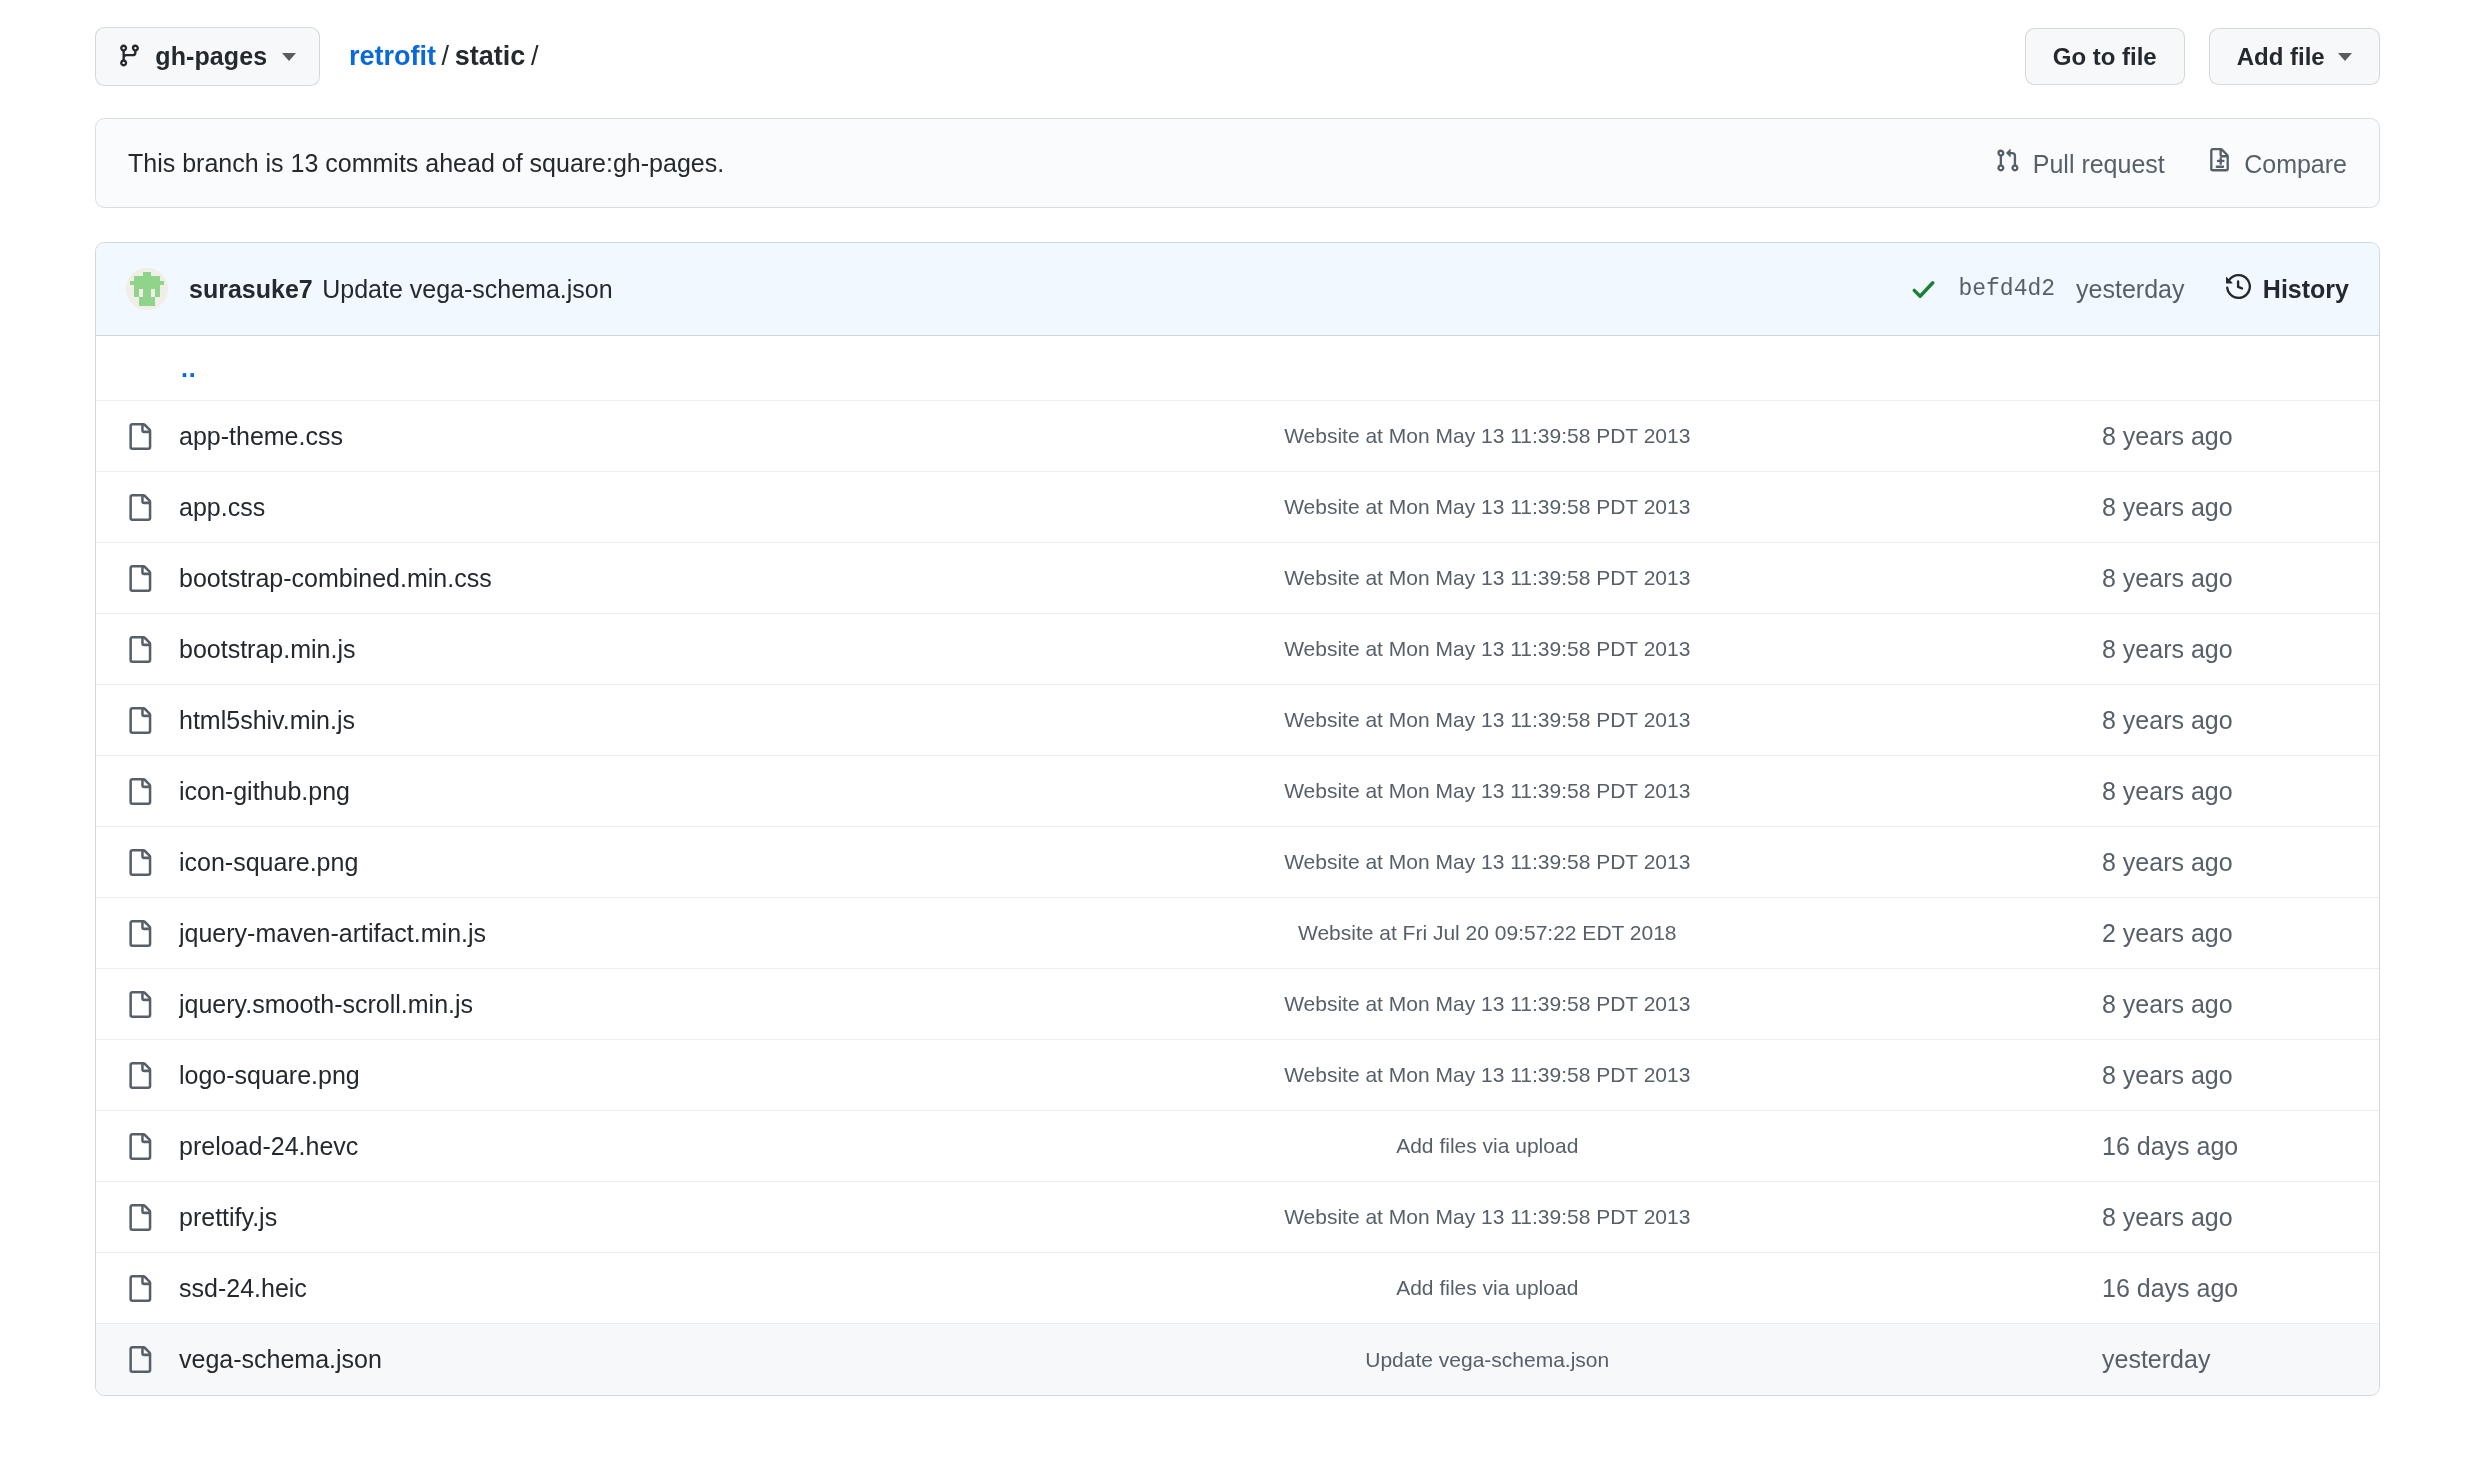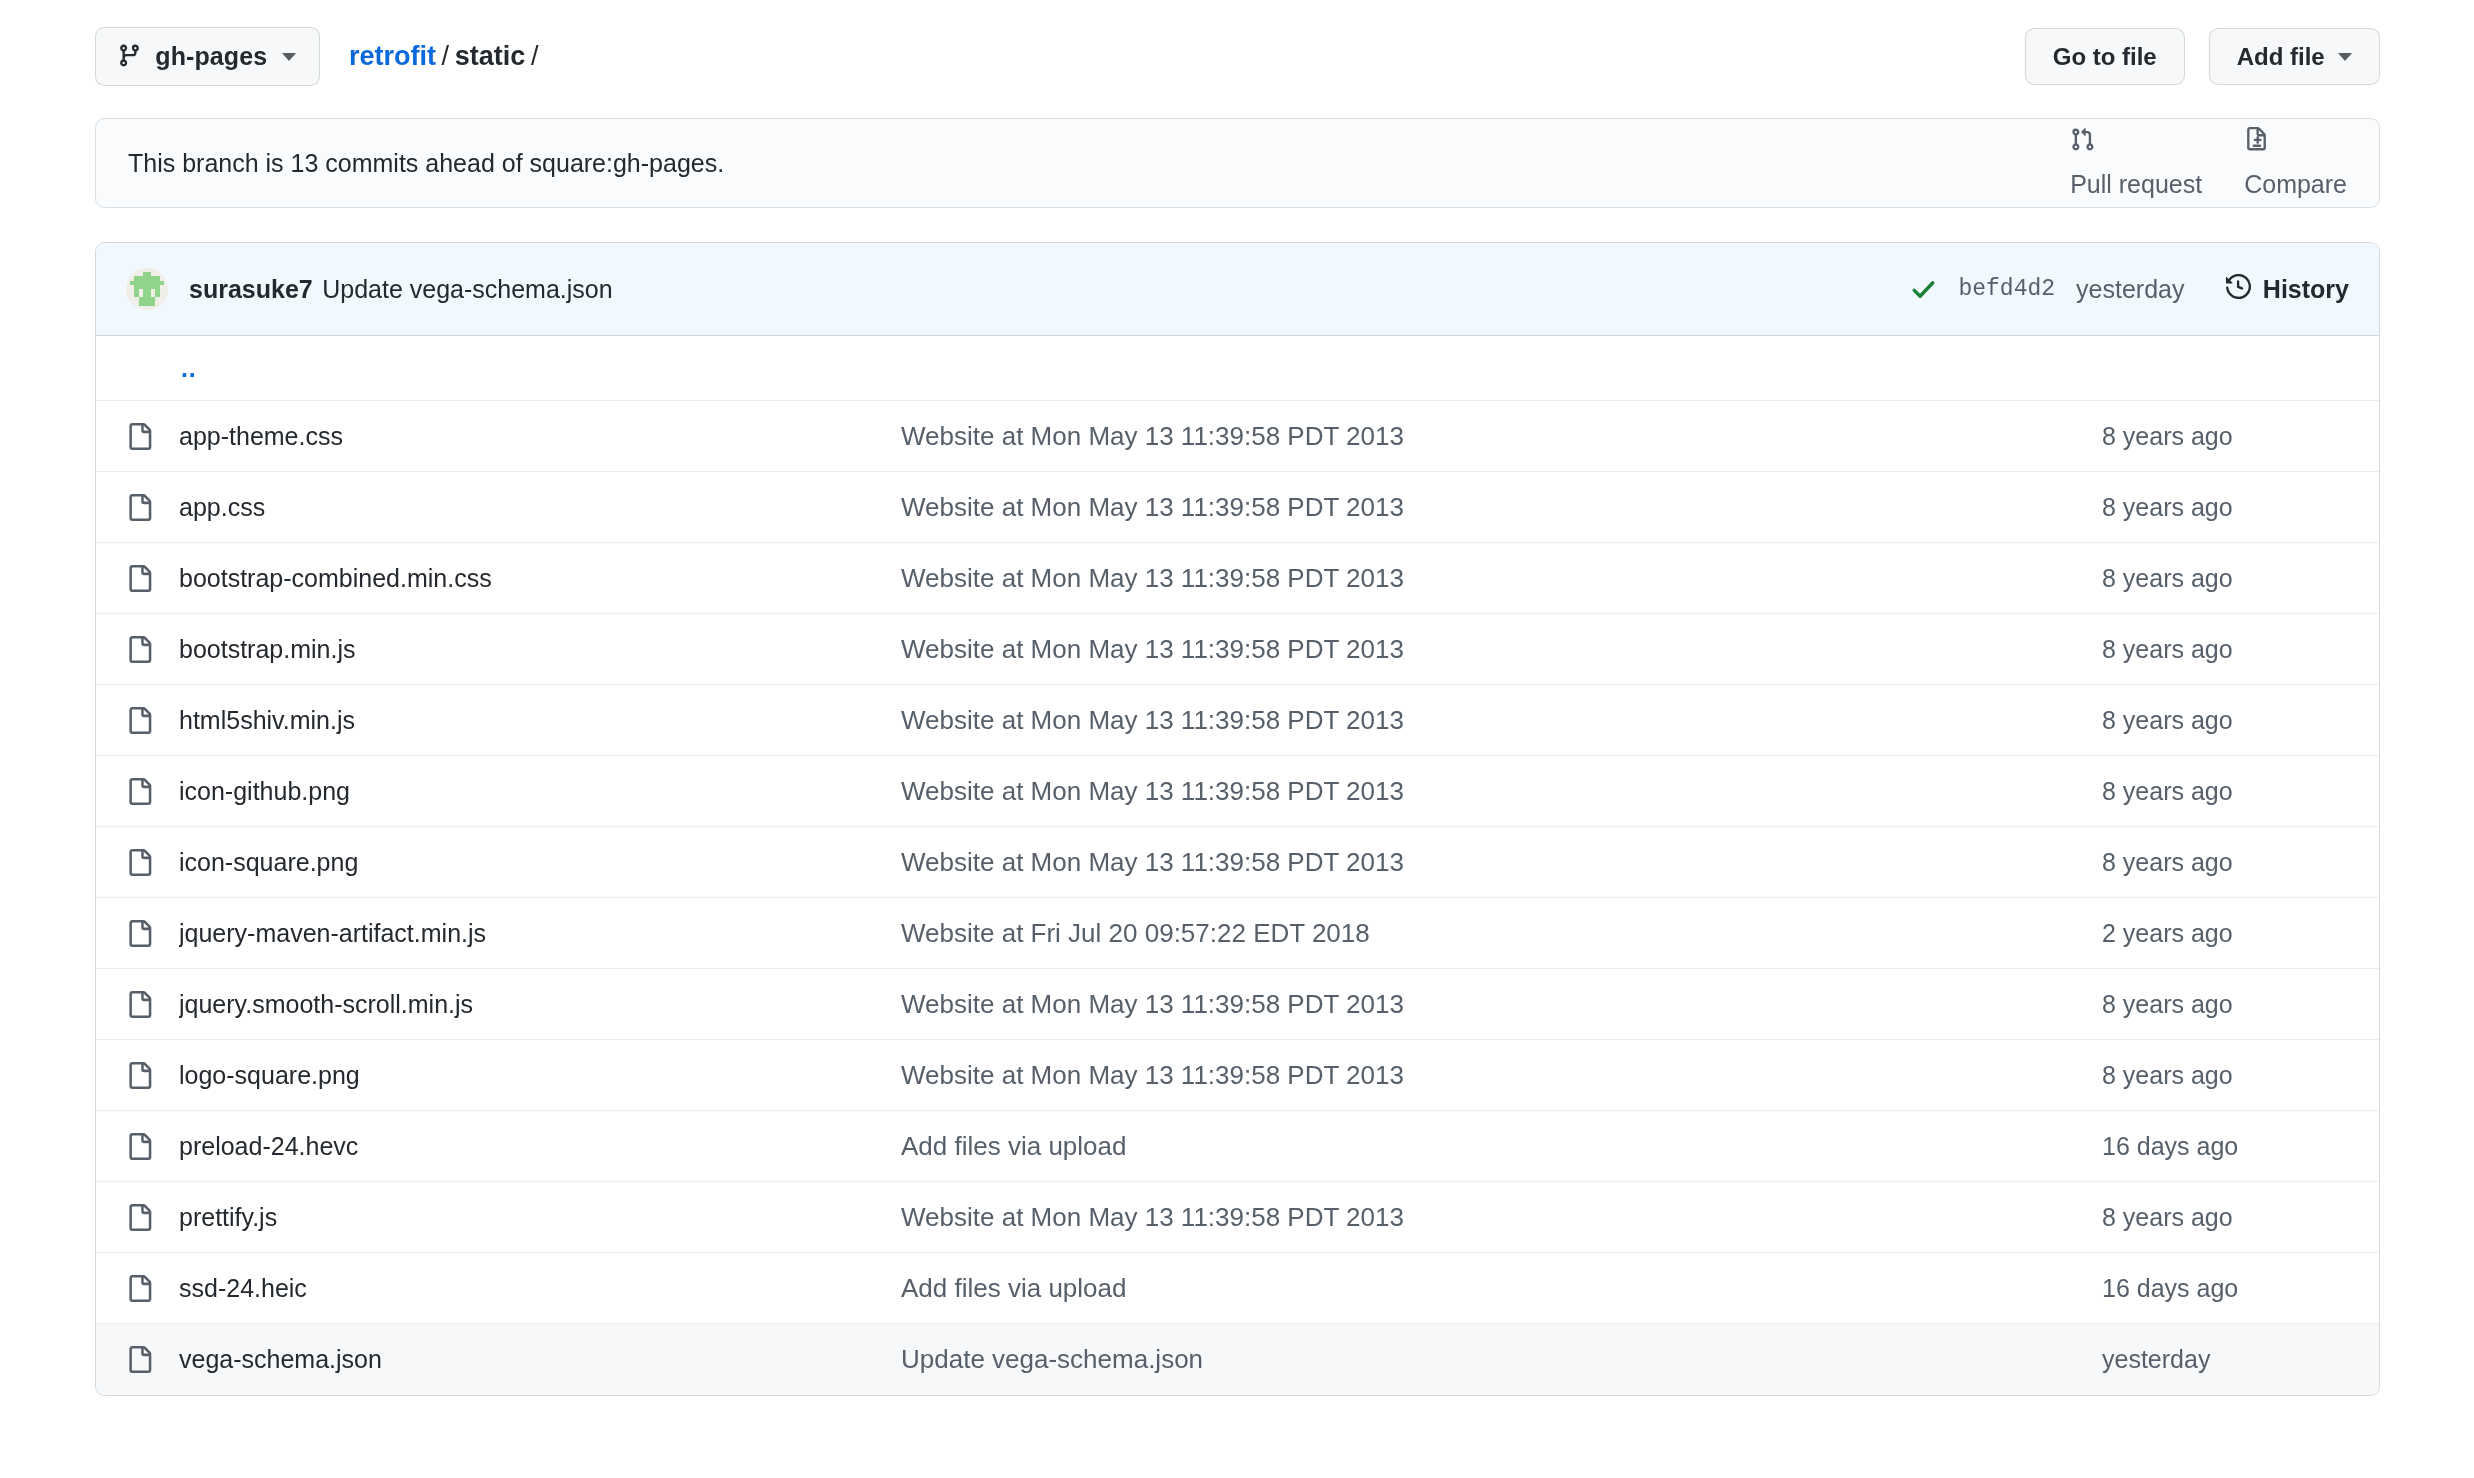--- a/index.html
+++ b/index.html
@@ -107,26 +107,25 @@
     color: #24292f;
   }
   .status-actions {
     margin-left: auto;
     display: flex;
     align-items: center;
     gap: 42px;
   }
   .status-link {
     display: flex;
-    align-items: flex-start;
+    align-items: flex-end;
     gap: 12.4px;
     font-size: 25px;
     color: #57606a;
     cursor: pointer;
-    flex-direction: column;
   }
 
   
   .file-table {
     border: 1px solid #d0d7de;
     border-radius: 9.5px;
     overflow: hidden;
     background: #ffffff;
   }
 
@@ -221,27 +220,28 @@
     font-size: 25px;
     color: #24292f;
     cursor: pointer;
     overflow: hidden;
     text-overflow: ellipsis;
     white-space: nowrap;
   }
 
   .cell-msg {
     flex: 1;
-    font-size: 26px;
+    font-size: 21px;
     color: #57606a;
     cursor: pointer;
     overflow: hidden;
     text-overflow: ellipsis;
     white-space: nowrap;
     padding-right: 28.5px;
+    text-align: center;
   }
 
   .cell-age {
     width: 247px;
     flex: none;
     text-align: left;
     font-size: 25px;
     color: #57606a;
     white-space: nowrap;
   }

